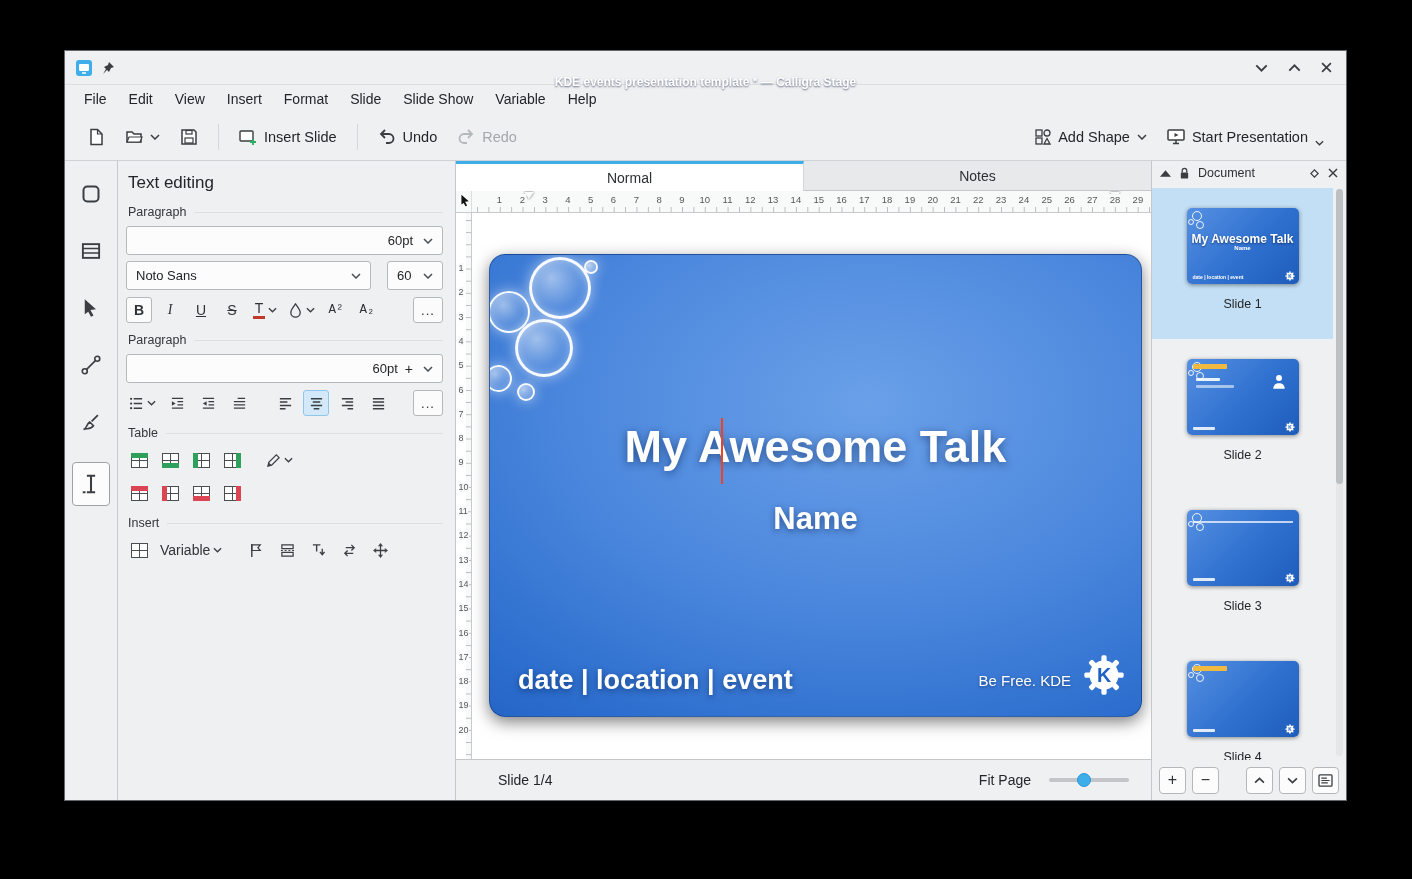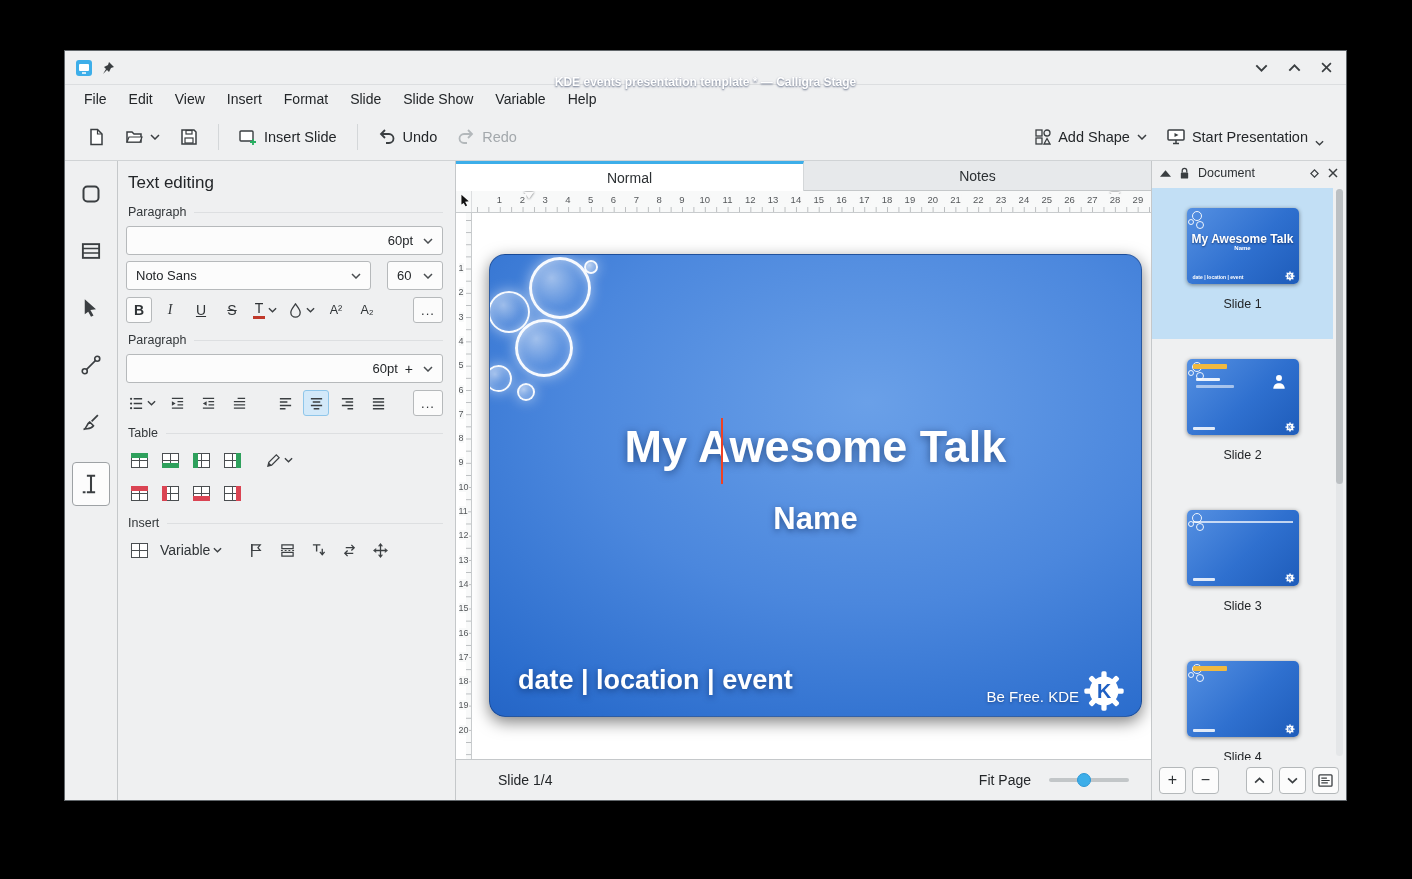--- a/index.html
+++ b/index.html
@@ -60,21 +60,21 @@
   .fmtbtn.boxed{border:1px solid #b6b9bb;background:#fbfbfb;}
   .fmtbtn.checked{background:#d3e9f9;border:1px solid #8fc6ea;}
   .morebtn{margin-left:auto;border:1px solid #b6b9bb;background:#fbfbfb;border-radius:3px;
     min-width:30px;height:26px;display:flex;align-items:center;justify-content:center;font-size:13px;color:#2f3336;letter-spacing:1px;}
   .bold-l{font-weight:bold;}
   .italic-l{font-style:italic;font-family:"Liberation Serif",serif;}
   .under-l{text-decoration:underline;}
   .strike-l{text-decoration:line-through;}
   .tcol{display:flex;flex-direction:column;align-items:center;line-height:1;}
   .tcol .bar{width:12px;height:3px;background:#c0392b;margin-top:1px;}
-  .supsub{font-size:12.5px;}
+  .supsub{font-size:12.5px;font-family:Liberation Mono, monospace;}
   
   .tbl{width:17px;height:15px;border:1px solid #4a4e51;position:relative;background:
     linear-gradient(#4a4e51,#4a4e51) 50% 0/1px 100% no-repeat,
     linear-gradient(#4a4e51,#4a4e51) 0 50%/100% 1px no-repeat,#fff;}
   .tbl::after{content:"";position:absolute;background:var(--acc,#2ea05c);}
   .tbl.r-above::after{left:-1px;right:-1px;top:-1px;height:5px;}
   .tbl.r-below::after{left:-1px;right:-1px;bottom:-1px;height:5px;}
   .tbl.c-left::after{top:-1px;bottom:-1px;left:-1px;width:5px;}
   .tbl.c-right::after{top:-1px;bottom:-1px;right:-1px;width:5px;}
   .tbl.red{--acc:#da4453;}
@@ -113,21 +113,21 @@
   .bub-c{left:25px;top:64px;width:58px;height:58px;border-width:3px;}
   .bub-d{left:-5px;top:110px;width:27px;height:27px;}
   .bub-e{left:27px;top:128px;width:18px;height:18px;}
   .bub-f{left:94px;top:5px;width:14px;height:14px;}
   .slide-title{position:absolute;left:0;right:0;top:166px;text-align:center;color:#fff;
     font-size:45px;font-weight:bold;text-shadow:0 2px 8px rgba(0,25,70,.55);}
   .slide-sub{position:absolute;left:0;right:0;top:246px;text-align:center;color:#fff;
     font-size:31px;font-weight:bold;text-shadow:0 2px 6px rgba(0,25,70,.5);}
   .slide-footer{position:absolute;left:28px;top:410px;color:#fff;font-size:27px;font-weight:bold;
     text-shadow:0 2px 6px rgba(0,25,70,.5);}
-  .slide-brand{position:absolute;right:16px;bottom:4px;display:flex;align-items:flex-end;gap:4px;color:#fff;}
+  .slide-brand{position:absolute;right:16px;bottom:20px;display:flex;align-items:flex-end;gap:12px;color:#fff;}
   .slide-brand .brand-text{font-size:15px;margin-bottom:7px;text-shadow:0 1px 3px rgba(0,25,70,.5);}
   .text-cursor{position:absolute;left:231px;top:163px;width:2px;height:66px;background:#ef4123;}
 
   
   .statusbar{height:41px;flex:0 0 auto;display:flex;align-items:center;background:#eff0f1;
     border-top:1px solid #c5c8ca;padding:0 22px 0 42px;font-size:14px;color:#232629;}
   .status-right{margin-left:auto;display:flex;align-items:center;gap:18px;}
   .zoom-slider{width:80px;height:4px;border-radius:2px;background:#c2c6c8;position:relative;}
   .zoom-handle{position:absolute;left:28px;top:-5px;width:14px;height:14px;border-radius:50%;
     background:#3daee9;border:1px solid #2d98d6;}

